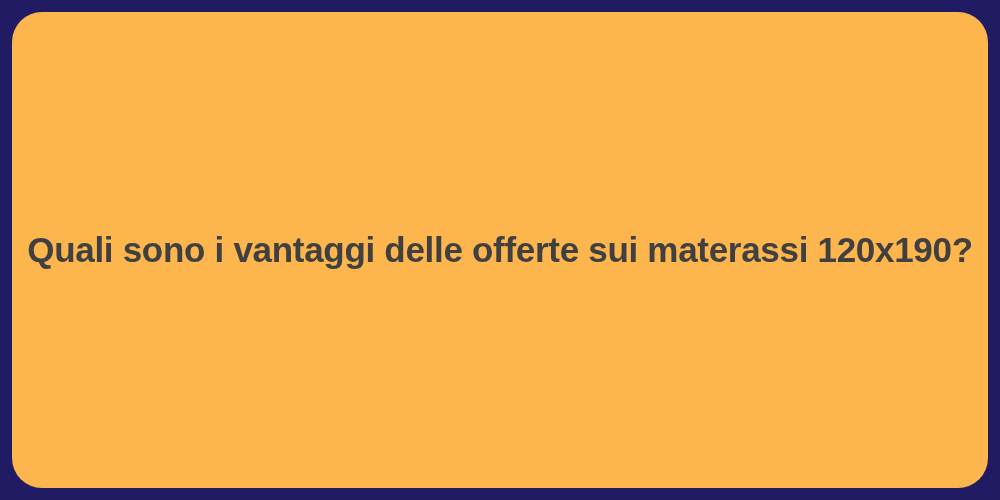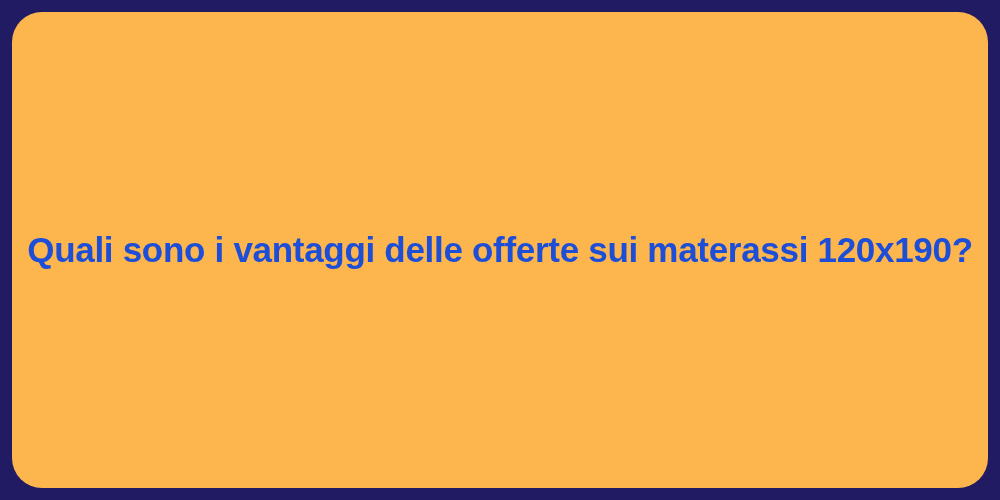--- a/index.html
+++ b/index.html
@@ -38,21 +38,21 @@
     padding: 0 70px;
   }
 
   .headline {
     margin: 0;
     font-family: "Liberation Sans", sans-serif;
     font-size: 35px;
     font-weight: 700;
     letter-spacing: -0.3px;
     line-height: 1.25;
-    color: #1d4ed8;
+    color: #404040;
     text-align: center;
     white-space: nowrap;
   }
 </style>
 </head>
 <body>
 
 <div class="frame">
 
   <div class="card">

